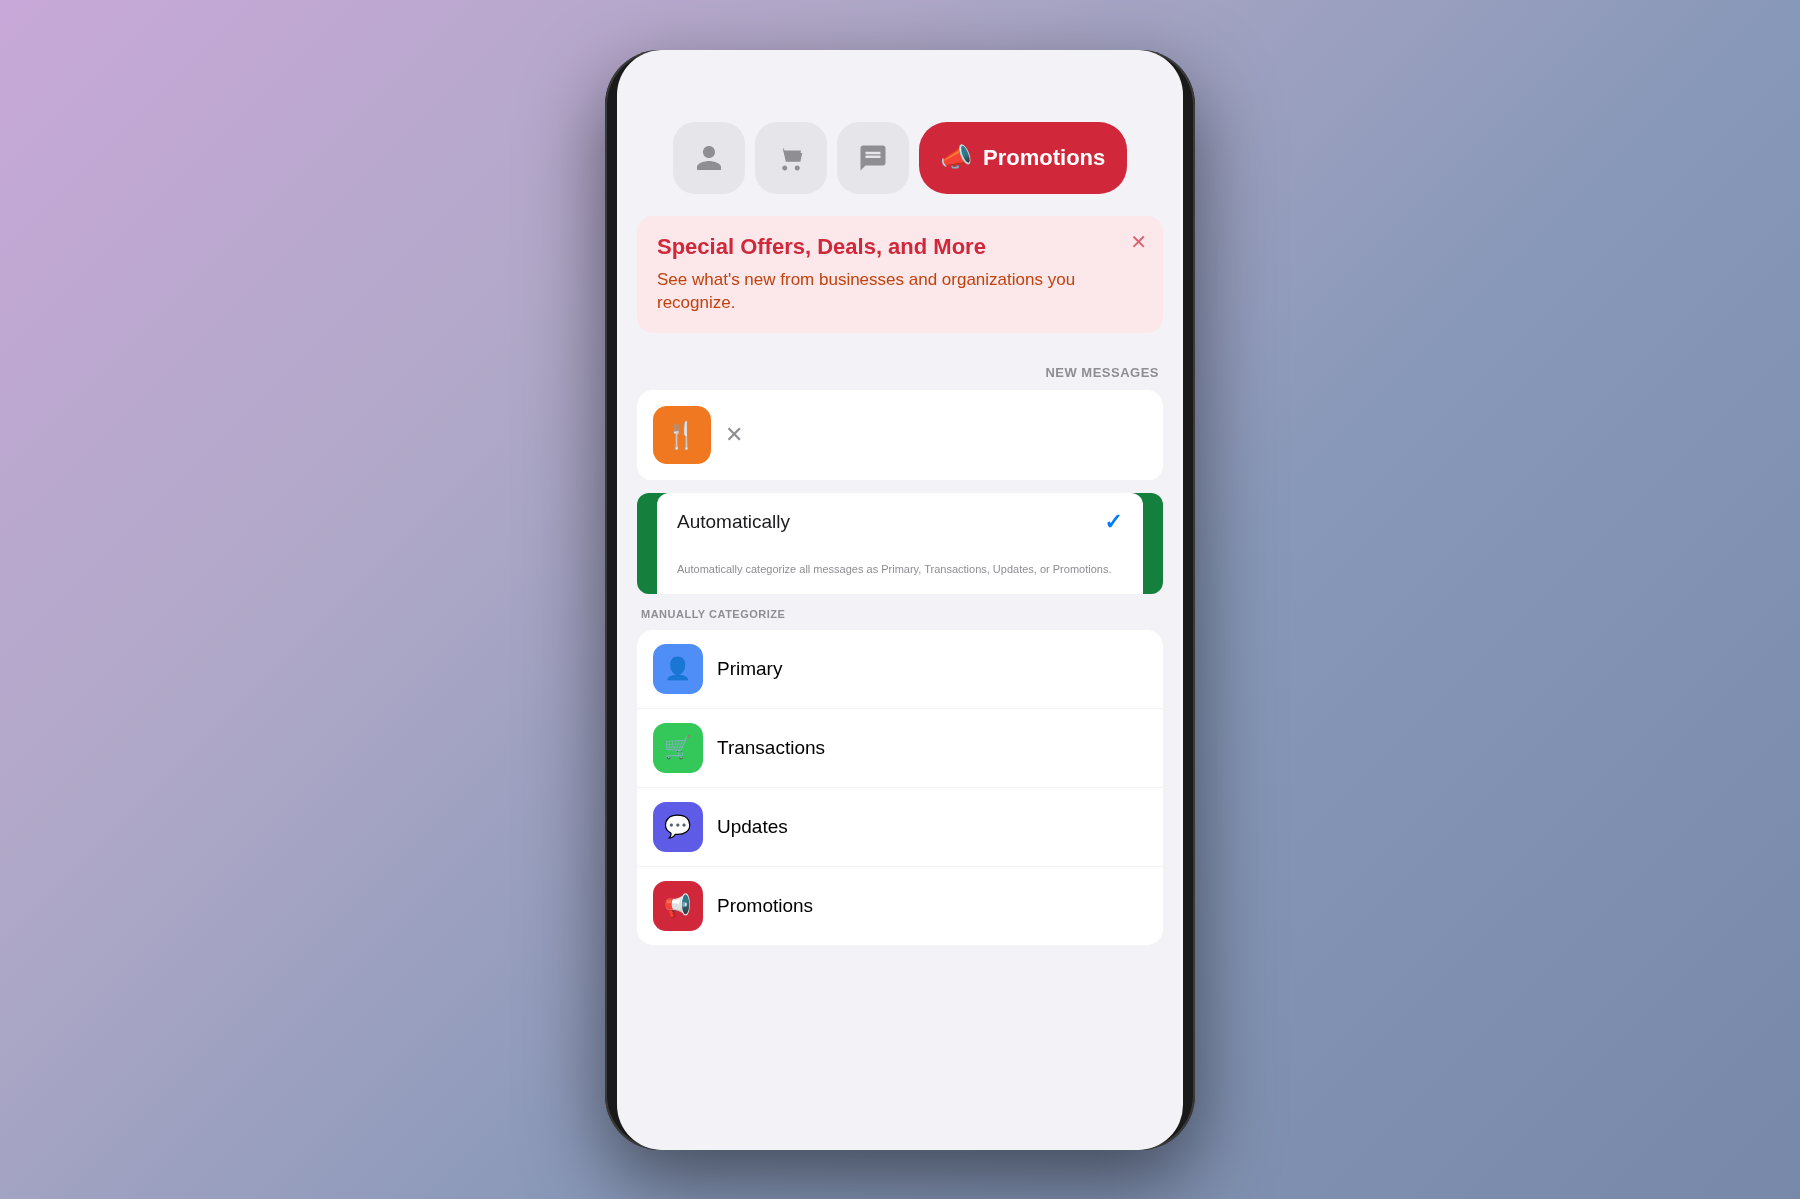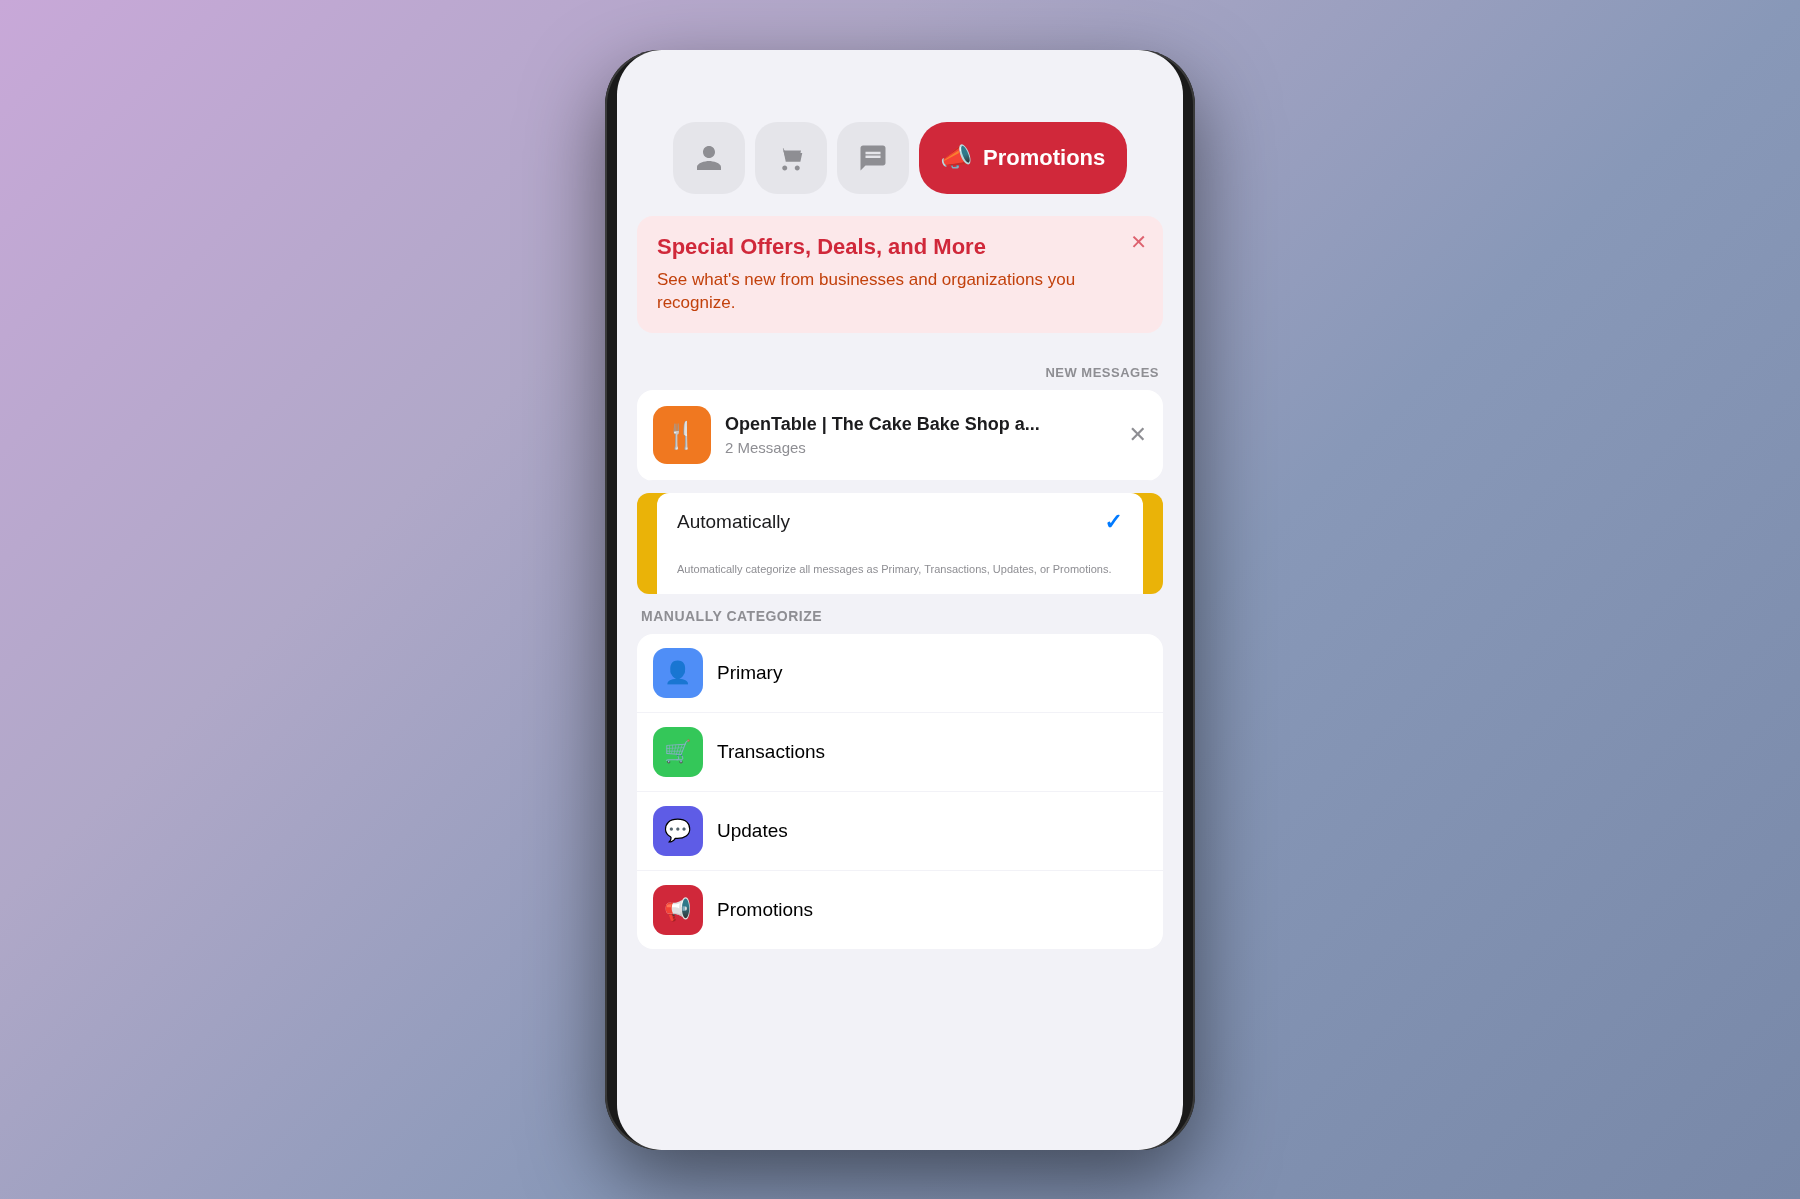--- a/index.html
+++ b/index.html
@@ -242,21 +242,21 @@
       background: white;
       margin: 0 20px;
       color: #8e8e93;
       font-size: 11px;
       line-height: 1.5;
     }
 
     
     .manual-label {
       padding: 14px 24px 10px;
-      font-size: 14px;
+      font-size: 11px;
       font-weight: 600;
       color: #8e8e93;
       letter-spacing: 0.5px;
       background: #f2f2f7;
     }
 
     .category-list {
       margin: 0 20px;
       background: white;
       border-radius: 16px;
@@ -332,29 +332,25 @@
         <button class="banner-close">✕</button>
       </div>
 
       <div class="section-label">NEW MESSAGES</div>
 
       <div class="message-card">
         <div class="message-header">
           <div class="message-icon">
             🍴
           </div>
-          <div class="message-info">
-            <div class="message-title">OpenTable | The Cake Bake Shop a...</div>
-            <div class="message-count">2 Messages</div>
-          </div>
           <button class="message-close">✕</button>
         </div>
       </div>
 
-      <div style="margin: 4px 20px 0; background: #eab308; border-radius: 12px;">
+      <div style="margin: 4px 20px 0; background: #15803d; border-radius: 12px;">
         <div class="auto-option">
           <span class="auto-label">Automatically</span>
           <span class="checkmark">✓</span>
         </div>
         <div class="auto-desc">Automatically categorize all messages as Primary, Transactions, Updates, or Promotions.</div>
       </div>
 
       <div class="manual-label">MANUALLY CATEGORIZE</div>
 
       <div class="category-list">

